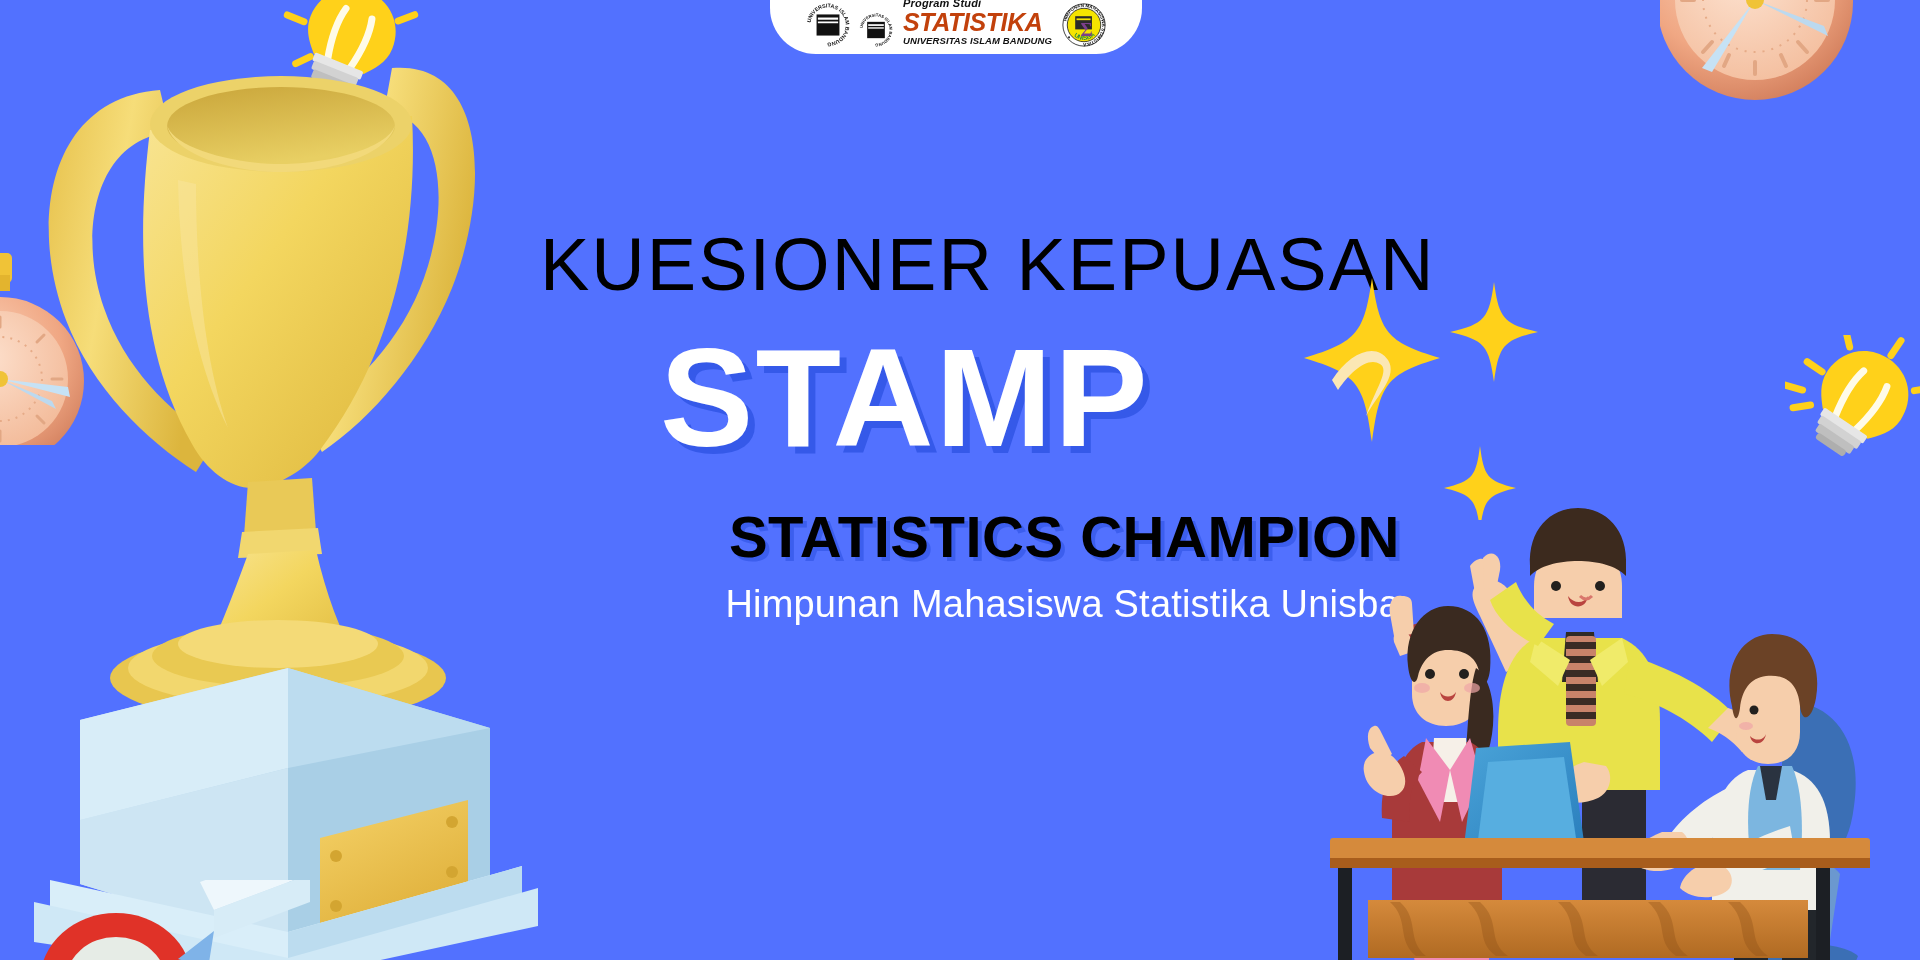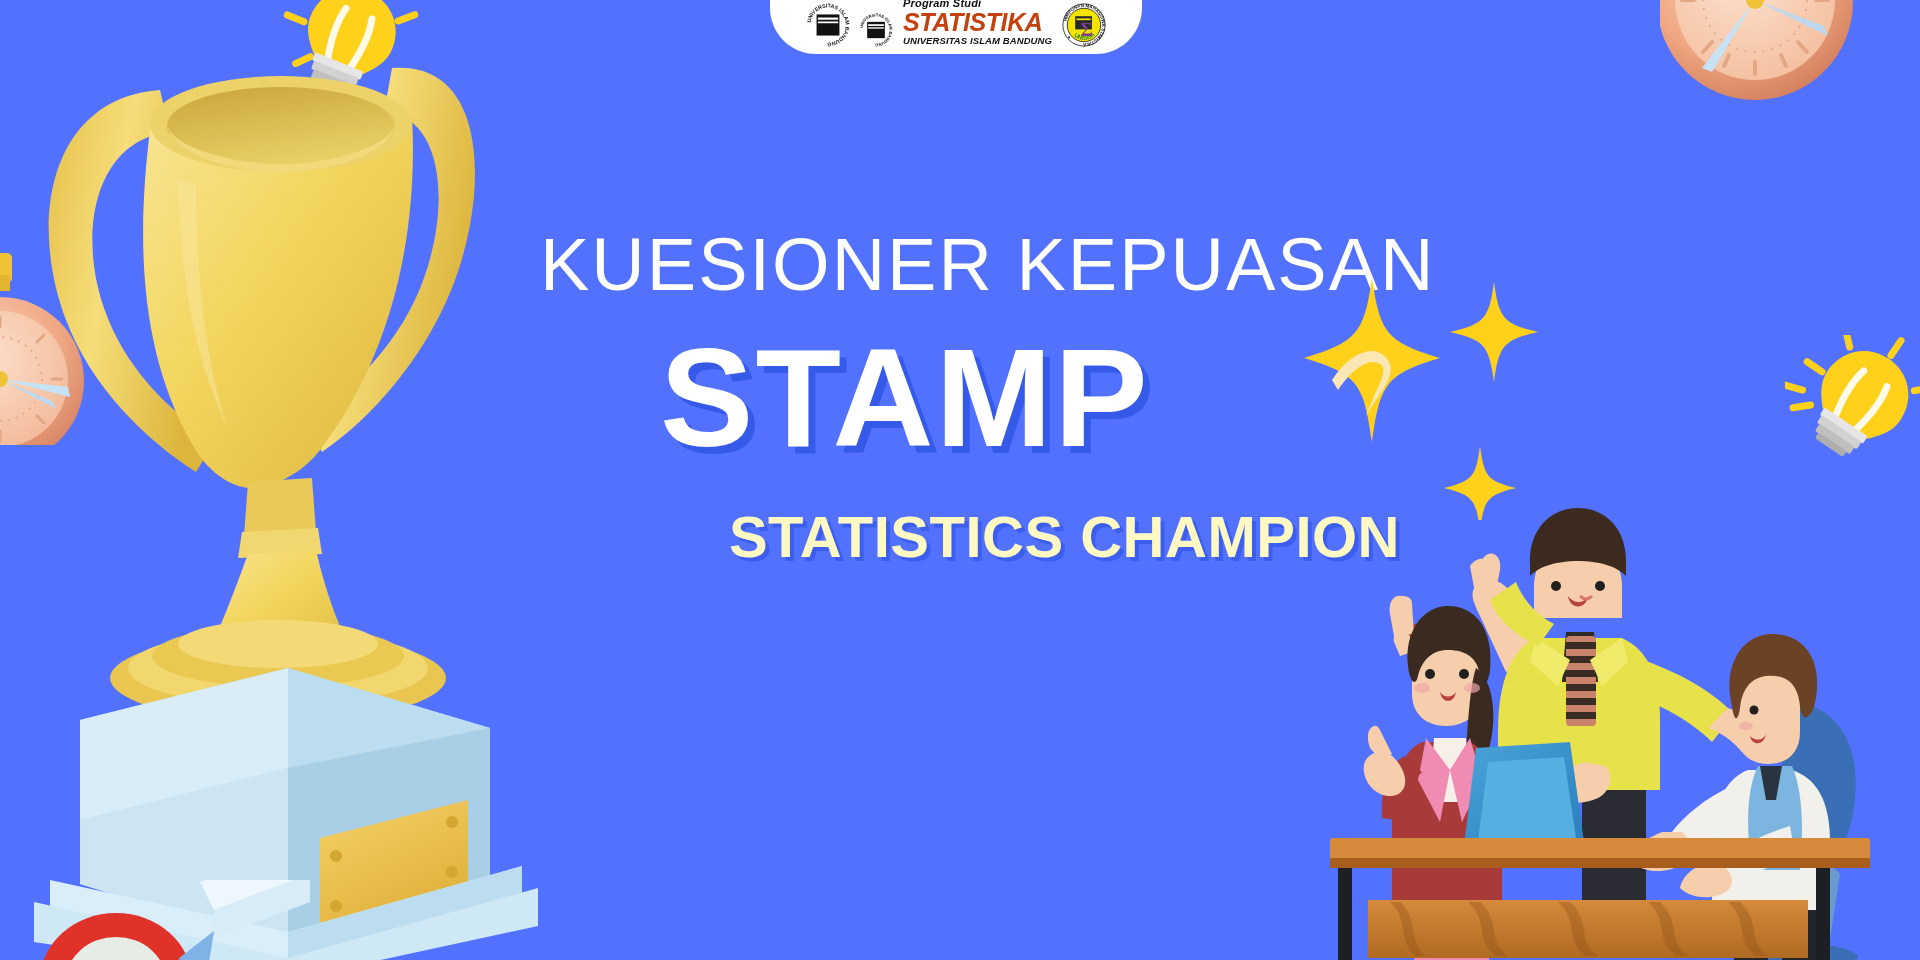--- a/index.html
+++ b/index.html
@@ -22,33 +22,33 @@
   .brandtext{display:flex;flex-direction:column;justify-content:center;line-height:1;
     margin:0 1px 2px 1px;}
   .brand-l1{font-size:11px;font-style:italic;font-weight:bold;color:#111;letter-spacing:.2px;}
   .brand-l2{font-size:25px;font-weight:bold;font-style:italic;color:#c2410c;letter-spacing:-.4px;margin-top:1px;}
   .brand-l3{font-size:9.5px;font-style:italic;font-weight:bold;color:#111;letter-spacing:.1px;margin-top:1px;}
   .hima-seal{position:relative;width:44px;height:44px;flex:0 0 auto;}
 
   
   .headline{
     position:absolute;left:540px;top:228px;width:860px;
-    font-size:74px;font-weight:300;color:#ffffff;letter-spacing:2px;
+    font-size:74px;font-weight:300;color:#000000;letter-spacing:2px;
     white-space:nowrap;line-height:1;
     font-stretch:condensed;
   }
   .stamp{
     position:absolute;left:660px;top:328px;width:740px;
     font-size:140px;font-weight:bold;color:#ffffff;letter-spacing:2px;
     line-height:1;white-space:nowrap;
     text-shadow:7px 7px 0 rgba(30,70,215,.55);
   }
   .champion{
     position:absolute;left:540px;top:508px;width:860px;
-    font-size:58px;font-weight:bold;color:#fef9c3;letter-spacing:.5px;
+    font-size:58px;font-weight:bold;color:#000000;letter-spacing:.5px;
     line-height:1;white-space:nowrap;text-align:right;
     text-shadow:4px 4px 0 rgba(30,70,215,.42);
   }
   .tagline{
     position:absolute;left:540px;top:584px;width:860px;
     font-size:38px;font-weight:300;color:#ffffff;letter-spacing:.2px;
     line-height:1.1;white-space:nowrap;text-align:right;
   }
 
   
@@ -374,20 +374,21 @@
       <path d="M150 432 C172 452 156 470 178 486 L166 486 C144 470 160 452 138 432 Z"></path>
       <path d="M240 432 C262 452 246 470 268 486 L256 486 C234 470 250 452 228 432 Z"></path>
       <path d="M330 432 C352 452 336 470 358 486 L346 486 C324 470 340 452 318 432 Z"></path>
       <path d="M410 432 C432 452 416 470 438 486 L426 486 C404 470 420 452 398 432 Z"></path>
     </g>
   </svg>
 
   <div class="headline">KUESIONER KEPUASAN</div>
   <div class="stamp">STAMP</div>
   <div class="champion">STATISTICS CHAMPION</div>
+  <div class="tagline">Himpunan Mahasiswa Statistika Unisba</div>
 
   <div class="logo-pill">
 
     <svg class="unisba-seal" viewBox="0 0 100 100">
       <defs>
           <path id="ring1" d="M50,50 m-40,0 a40,40 0 1,1 80,0 a40,40 0 1,1 -80,0"></path>
         </defs>
       <text font-size="12" font-weight="bold" fill="#111" font-family="'Liberation Sans',sans-serif">
         <textPath href="#ring1" startOffset="2%">UNIVERSITAS ISLAM BANDUNG</textPath>
       </text>

